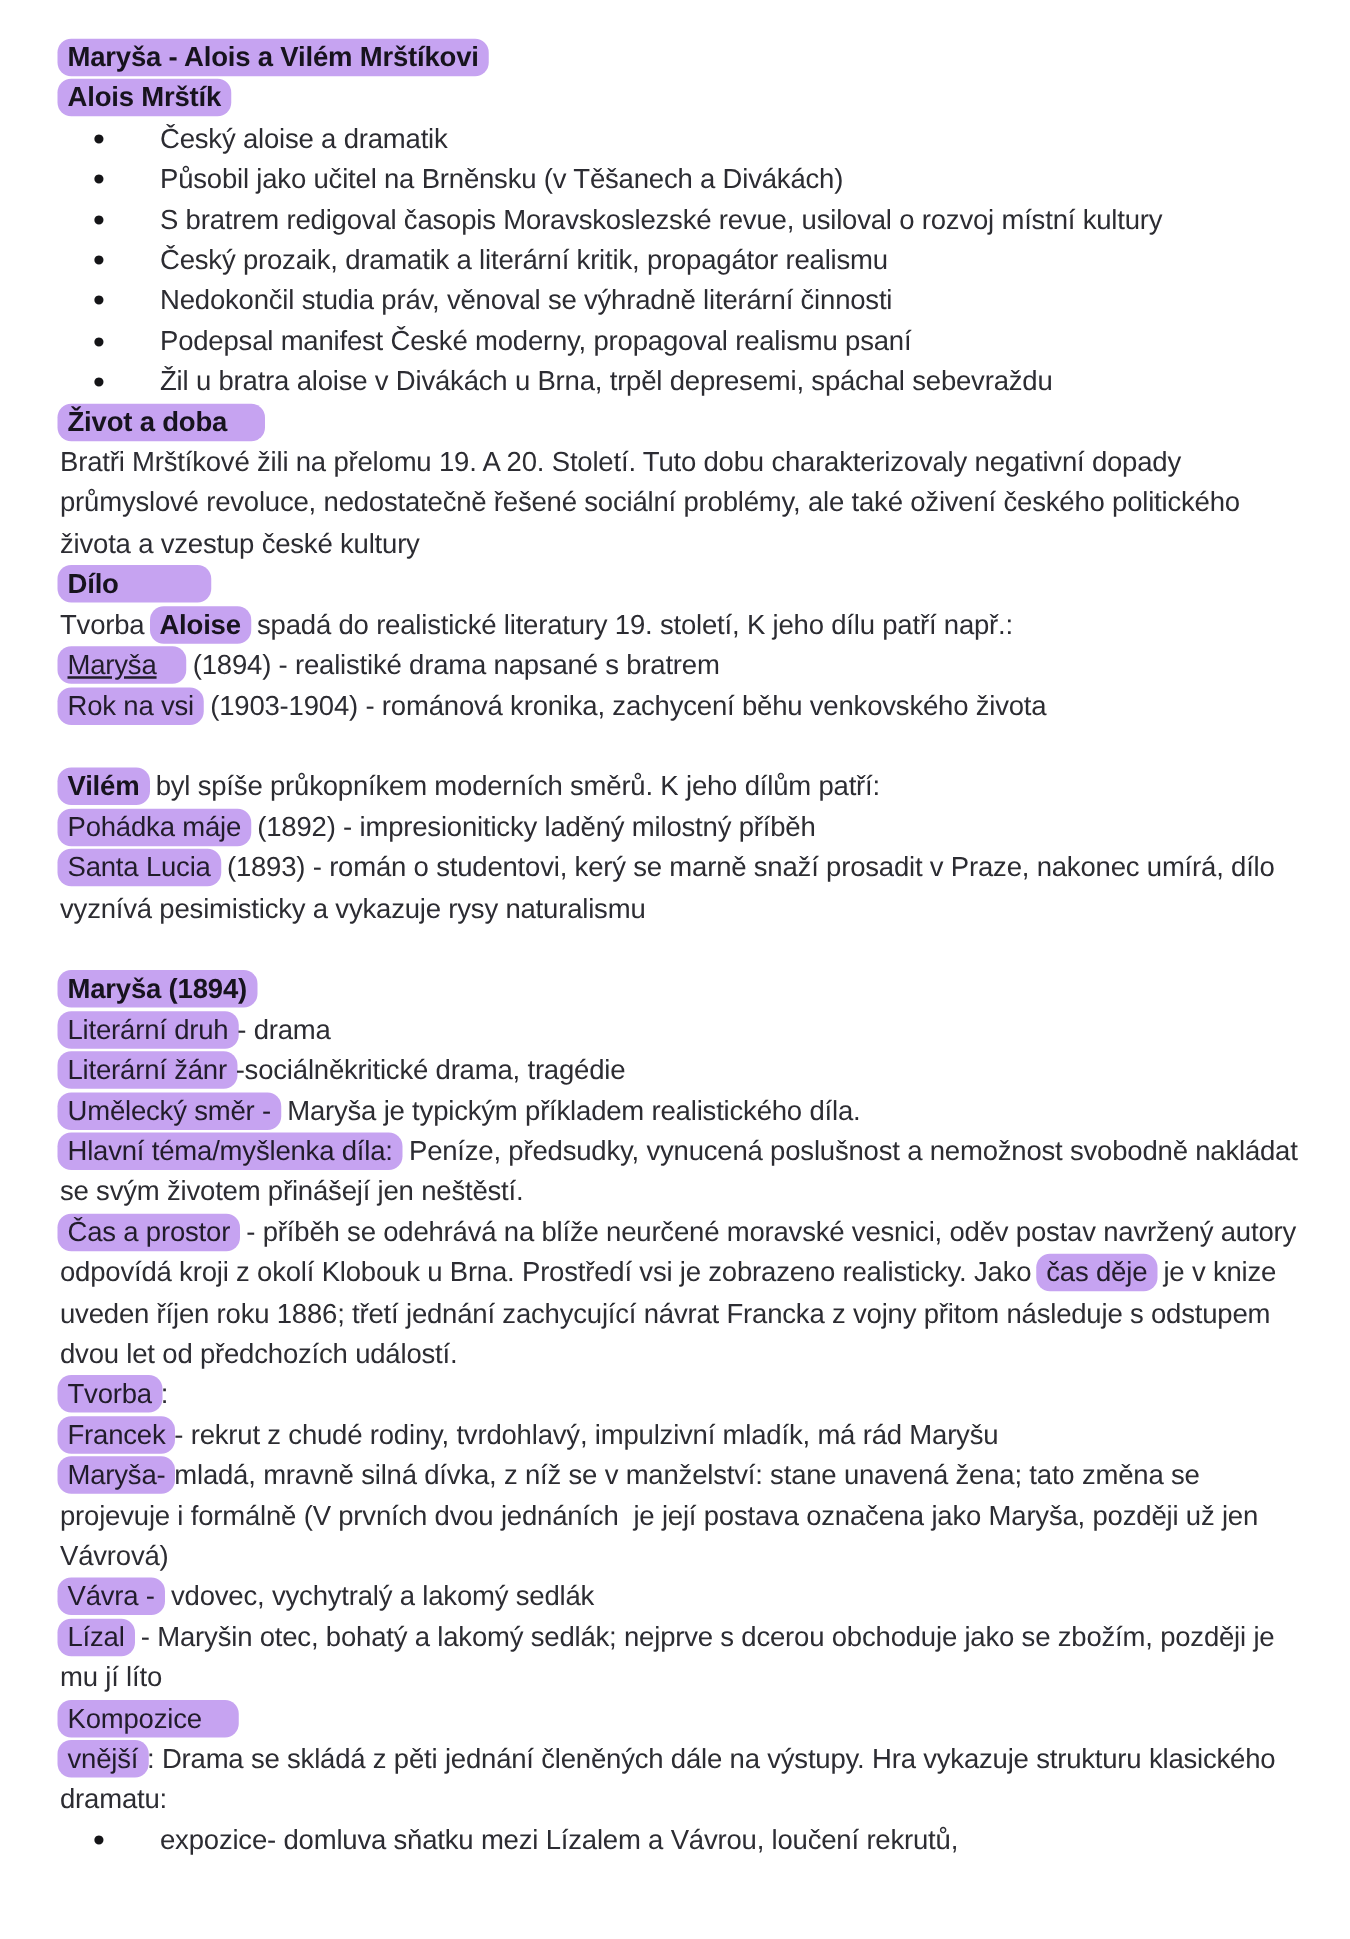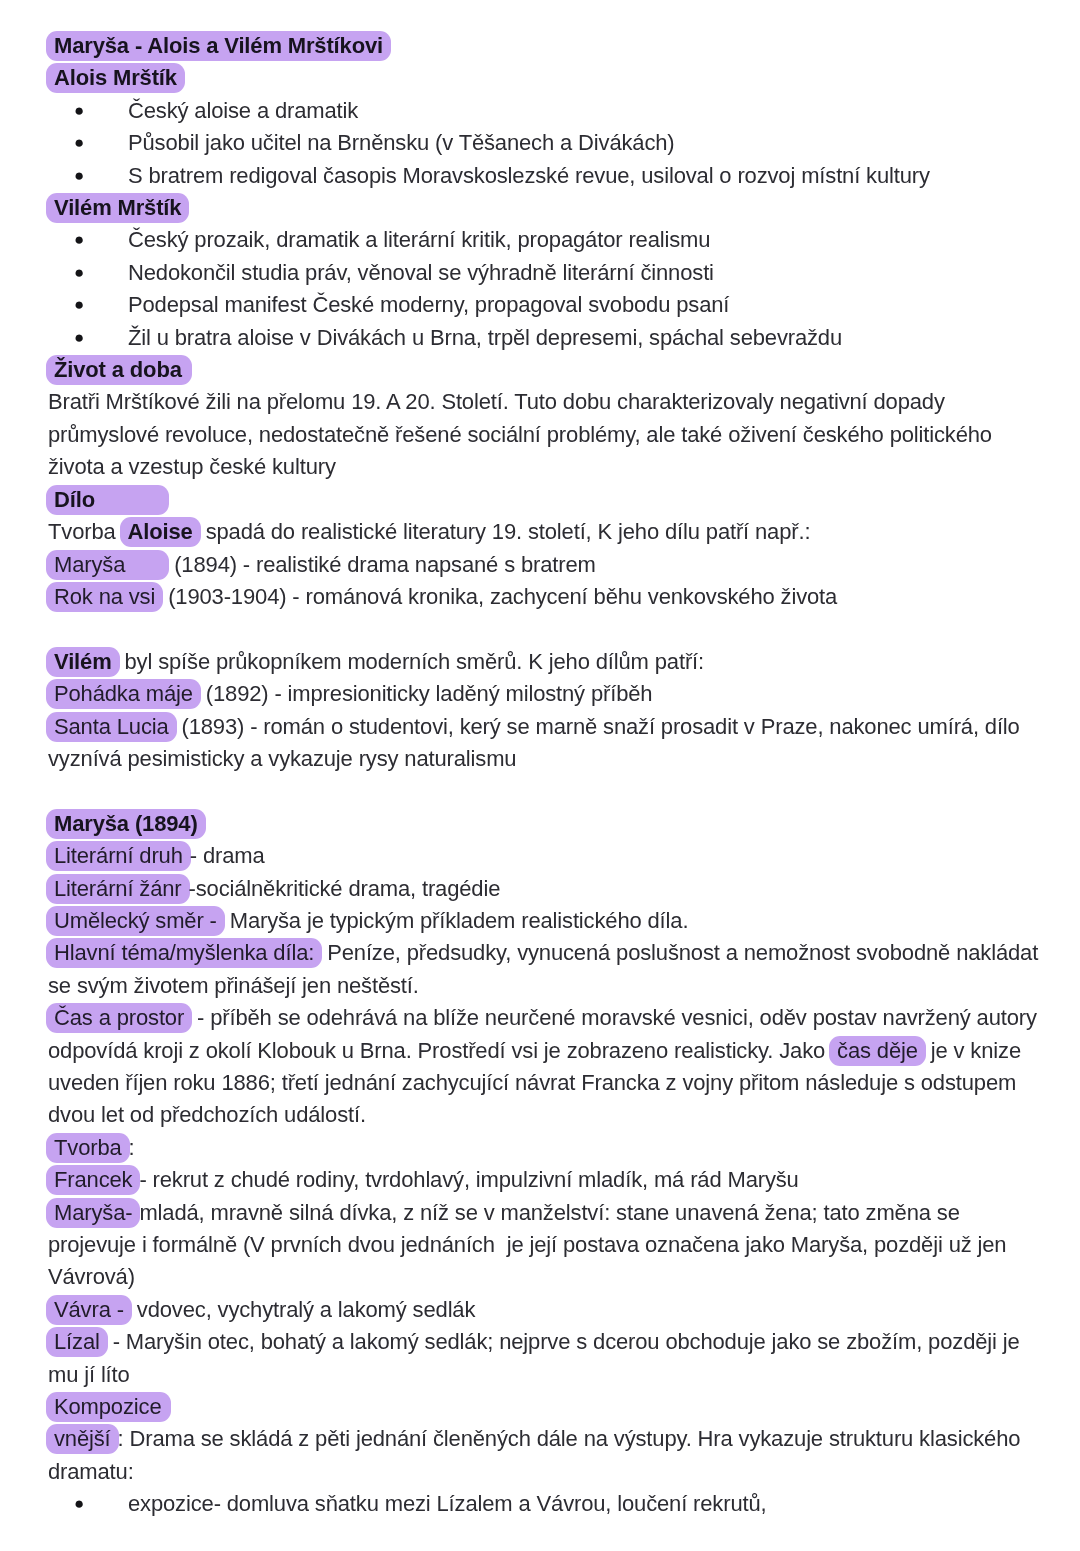--- a/index.html
+++ b/index.html
@@ -25,22 +25,22 @@
     background: #c6a3f1;
     border-radius: 11px;
     padding: 2px 8px 3px;
     margin-left: -2px;
     margin-right: -1px;
     color: #211c2a;
     box-decoration-break: clone;
     -webkit-box-decoration-break: clone;
   }
   .bold { font-weight: 700; color: #17131e; }
-  .pad-sm { padding-right: 10px; }
-  .pad-md { padding-right: 44px; }
+  .pad-sm { padding-right: 30px; }
+  .pad-md { padding-right: 24px; text-decoration: underline; }
   .pad-xl { padding-right: 74px; margin-top: 22px; }
   .bullet { display: flex; align-items: flex-start; padding-left: 26px; }
   .marker { flex: 0 0 54px; font-size: 17px; line-height: 32.4px; color: #141417; }
   .btext { flex: 1; white-space: pre-wrap; }
 </style>
 </head>
 <body>
 
 <div class="page">
 
@@ -55,33 +55,32 @@
     </div>
   <div class="line bullet">
       <span class="marker">●</span>
       <span class="btext">Působil jako učitel na Brněnsku (v Těšanech a Divákách)</span>
     </div>
   <div class="line bullet">
       <span class="marker">●</span>
       <span class="btext">S bratrem redigoval časopis Moravskoslezské revue, usiloval o rozvoj místní kultury</span>
     </div>
 
-  <div class="line heading"><span class="hl bold">Vilém Mrštík</span></div>
 
   <div class="line bullet">
       <span class="marker">●</span>
       <span class="btext">Český prozaik, dramatik a literární kritik, propagátor realismu</span>
     </div>
   <div class="line bullet">
       <span class="marker">●</span>
       <span class="btext">Nedokončil studia práv, věnoval se výhradně literární činnosti</span>
     </div>
   <div class="line bullet">
       <span class="marker">●</span>
-      <span class="btext">Podepsal manifest České moderny, propagoval svobodu psaní</span>
+      <span class="btext">Podepsal manifest České moderny, propagoval realismu psaní</span>
     </div>
   <div class="line bullet">
       <span class="marker">●</span>
       <span class="btext">Žil u bratra aloise v Divákách u Brna, trpěl depresemi, spáchal sebevraždu</span>
     </div>
 
   <div class="line heading"><span class="hl bold pad-sm">Život a doba</span></div>
 
   <div class="line para"><span>Bratři Mrštíkové žili na přelomu 19. A 20. Století. Tuto dobu charakterizovaly negativní dopady průmyslové revoluce, nedostatečně řešené sociální problémy, ale také oživení českého politického života a vzestup české kultury</span></div>
 

